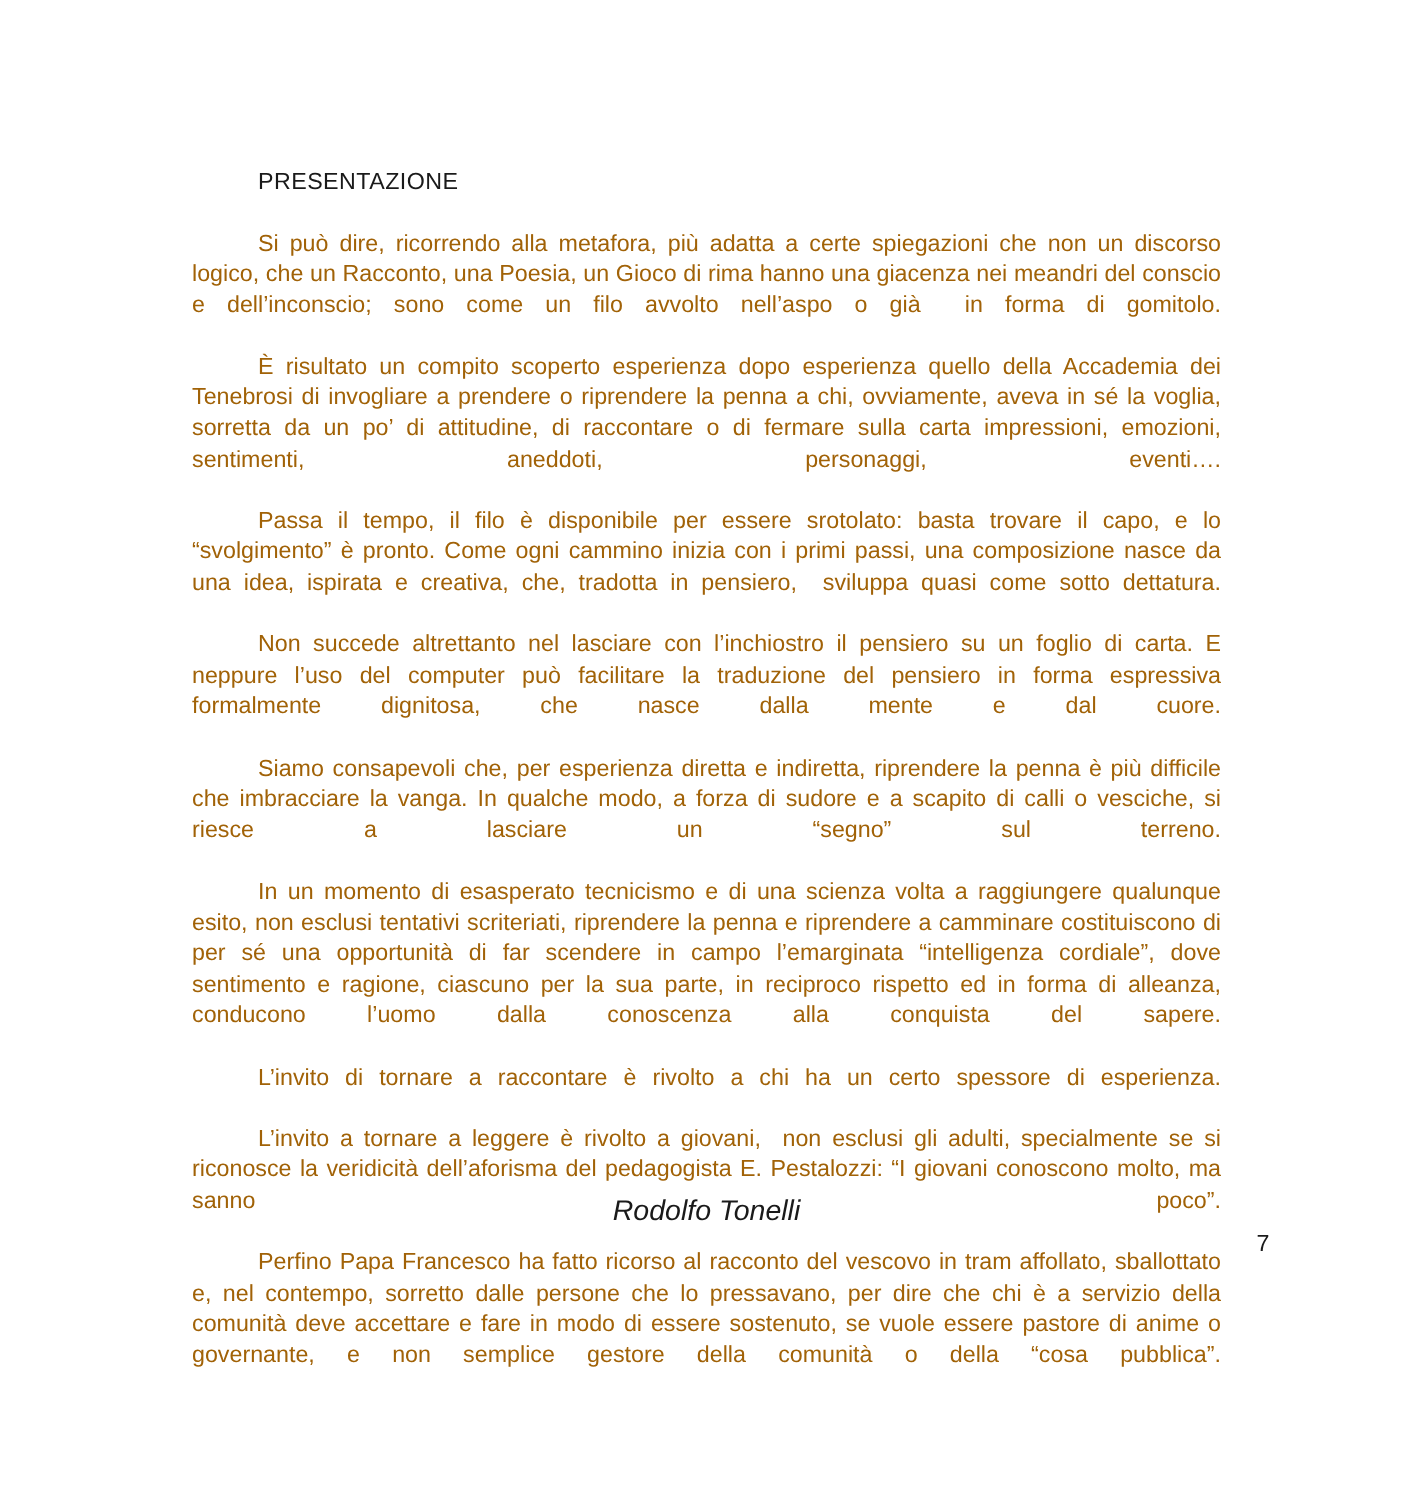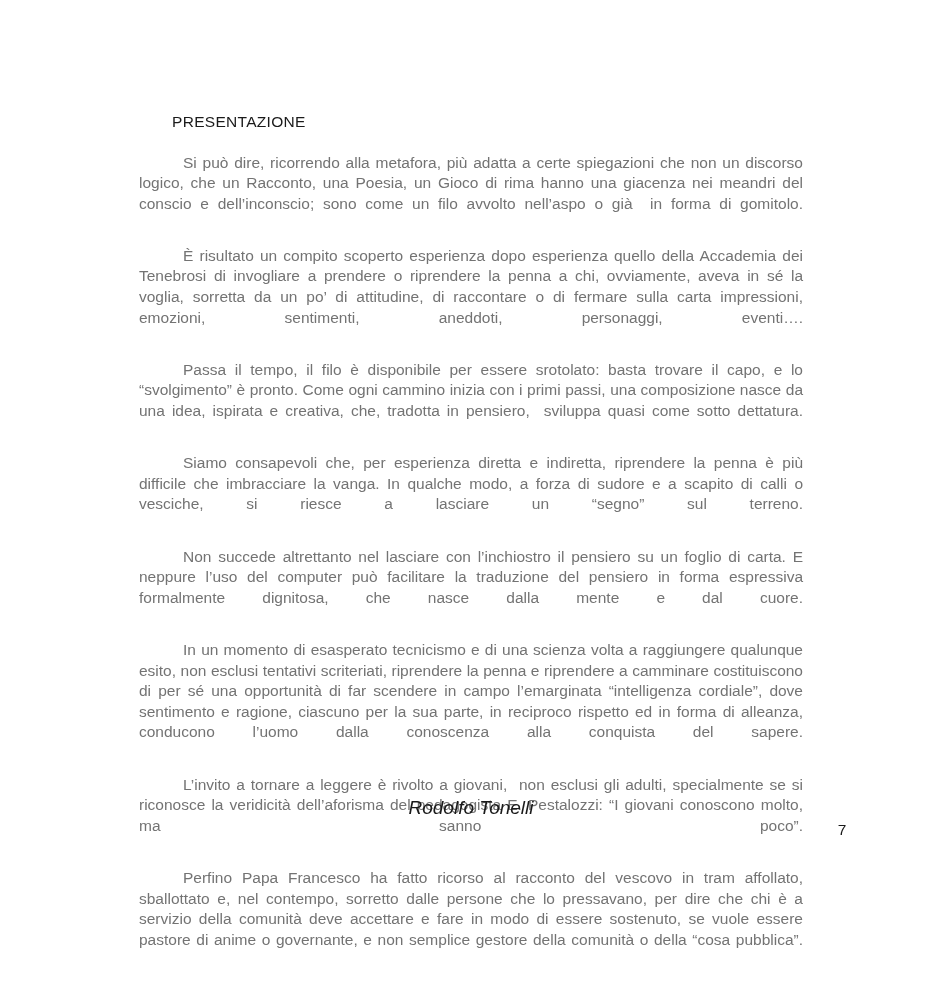--- a/index.html
+++ b/index.html
@@ -38,25 +38,25 @@
     margin: 0 0 20px 0;
     padding-left: 44px;
     font-weight: normal;
     color: #1a1a1a;
     white-space: pre;
   }
 
   .body-par {
     font-size: 15.5px;
     line-height: 20.6px;
-    margin: 11px;
+    margin: 0;
     text-align: justify;
     text-justify: inter-word;
     text-indent: 44px;
-    color: #737373;
+    color: #a16207;
     word-spacing: 0.1px;
     white-space: pre-wrap;
   }
 
   
   .body-par:after {
     content: "";
     display: inline-block;
     width: 100%;
   }
@@ -94,23 +94,24 @@
 
 <div class="page">
 
   <div class="text-column">
 
     <div class="section-heading">PRESENTAZIONE</div>
 
     <p class="body-par">Si può dire, ricorrendo alla metafora, più adatta a certe spiegazioni che non un discorso logico, che un Racconto, una Poesia, un Gioco di rima hanno una giacenza nei meandri del conscio e dell’inconscio; sono come un filo avvolto nell’aspo o già  in forma di gomitolo.</p>
     <p class="body-par">È risultato un compito scoperto esperienza dopo esperienza quello della Accademia dei Tenebrosi di invogliare a prendere o riprendere la penna a chi, ovviamente, aveva in sé la voglia, sorretta da un po’ di attitudine, di raccontare o di fermare sulla carta impressioni, emozioni, sentimenti, aneddoti, personaggi, eventi….</p>
     <p class="body-par">Passa il tempo, il filo è disponibile per essere srotolato: basta trovare il capo, e lo “svolgimento” è pronto. Come ogni cammino inizia con i primi passi, una composizione nasce da una idea, ispirata e creativa, che, tradotta in pensiero,  sviluppa quasi come sotto dettatura.</p>
+    <p class="body-par">Non succede altrettanto nel lasciare con l’inchiostro il pensiero su un foglio di carta. E neppure l’uso del computer può facilitare la traduzione del pensiero in forma espressiva formalmente dignitosa, che nasce dalla mente e dal cuore.</p>
     <p class="body-par">Siamo consapevoli che, per esperienza diretta e indiretta, riprendere la penna è più difficile che imbracciare la vanga. In qualche modo, a forza di sudore e a scapito di calli o vesciche, si riesce a lasciare un “segno” sul terreno.</p>
-    <p class="body-par">Non succede altrettanto nel lasciare con l’inchiostro il pensiero su un foglio di carta. E neppure l’uso del computer può facilitare la traduzione del pensiero in forma espressiva formalmente dignitosa, che nasce dalla mente e dal cuore.</p>
     <p class="body-par">In un momento di esasperato tecnicismo e di una scienza volta a raggiungere qualunque esito, non esclusi tentativi scriteriati, riprendere la penna e riprendere a camminare costituiscono di per sé una opportunità di far scendere in campo l’emarginata “intelligenza cordiale”, dove sentimento e ragione, ciascuno per la sua parte, in reciproco rispetto ed in forma di alleanza, conducono l’uomo dalla conoscenza alla conquista del sapere.</p>
+    <p class="body-par">L’invito di tornare a raccontare è rivolto a chi ha un certo spessore di esperienza.</p>
     <p class="body-par">L’invito a tornare a leggere è rivolto a giovani,  non esclusi gli adulti, specialmente se si riconosce la veridicità dell’aforisma del pedagogista E. Pestalozzi: “I giovani conoscono molto, ma sanno poco”.</p>
     <p class="body-par">Perfino Papa Francesco ha fatto ricorso al racconto del vescovo in tram affollato, sballottato e, nel contempo, sorretto dalle persone che lo pressavano, per dire che chi è a servizio della comunità deve accettare e fare in modo di essere sostenuto, se vuole essere pastore di anime o governante, e non semplice gestore della comunità o della “cosa pubblica”.</p>
 
   </div>
 
   <div class="signature-block">
     <span class="signature-line">Rodolfo Tonelli</span>
   </div>
 
   <div class="page-number">7</div>

